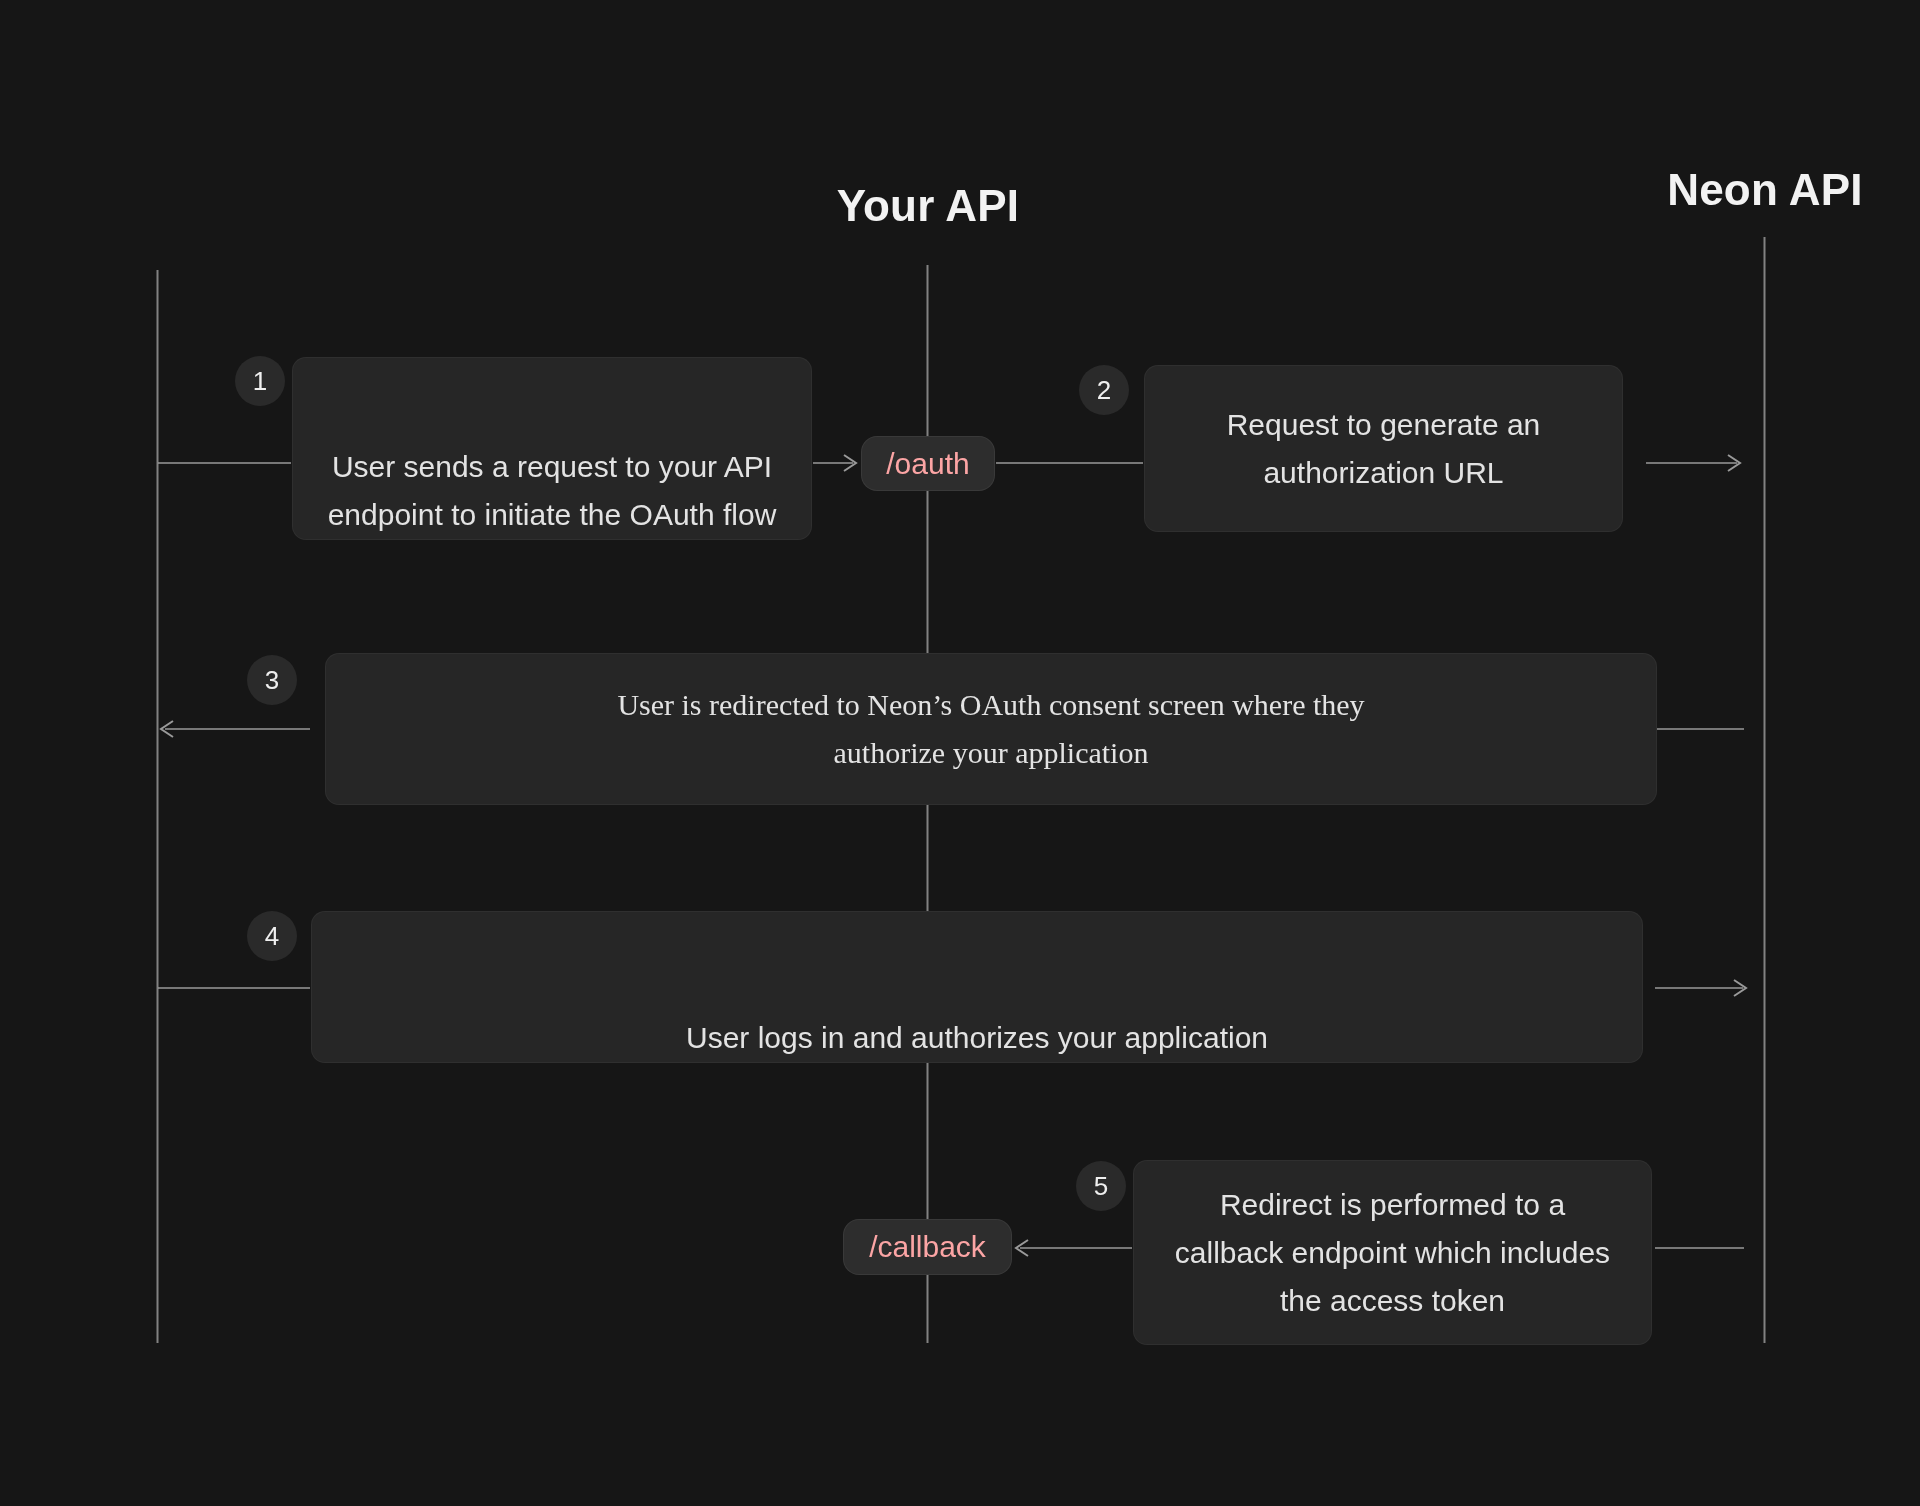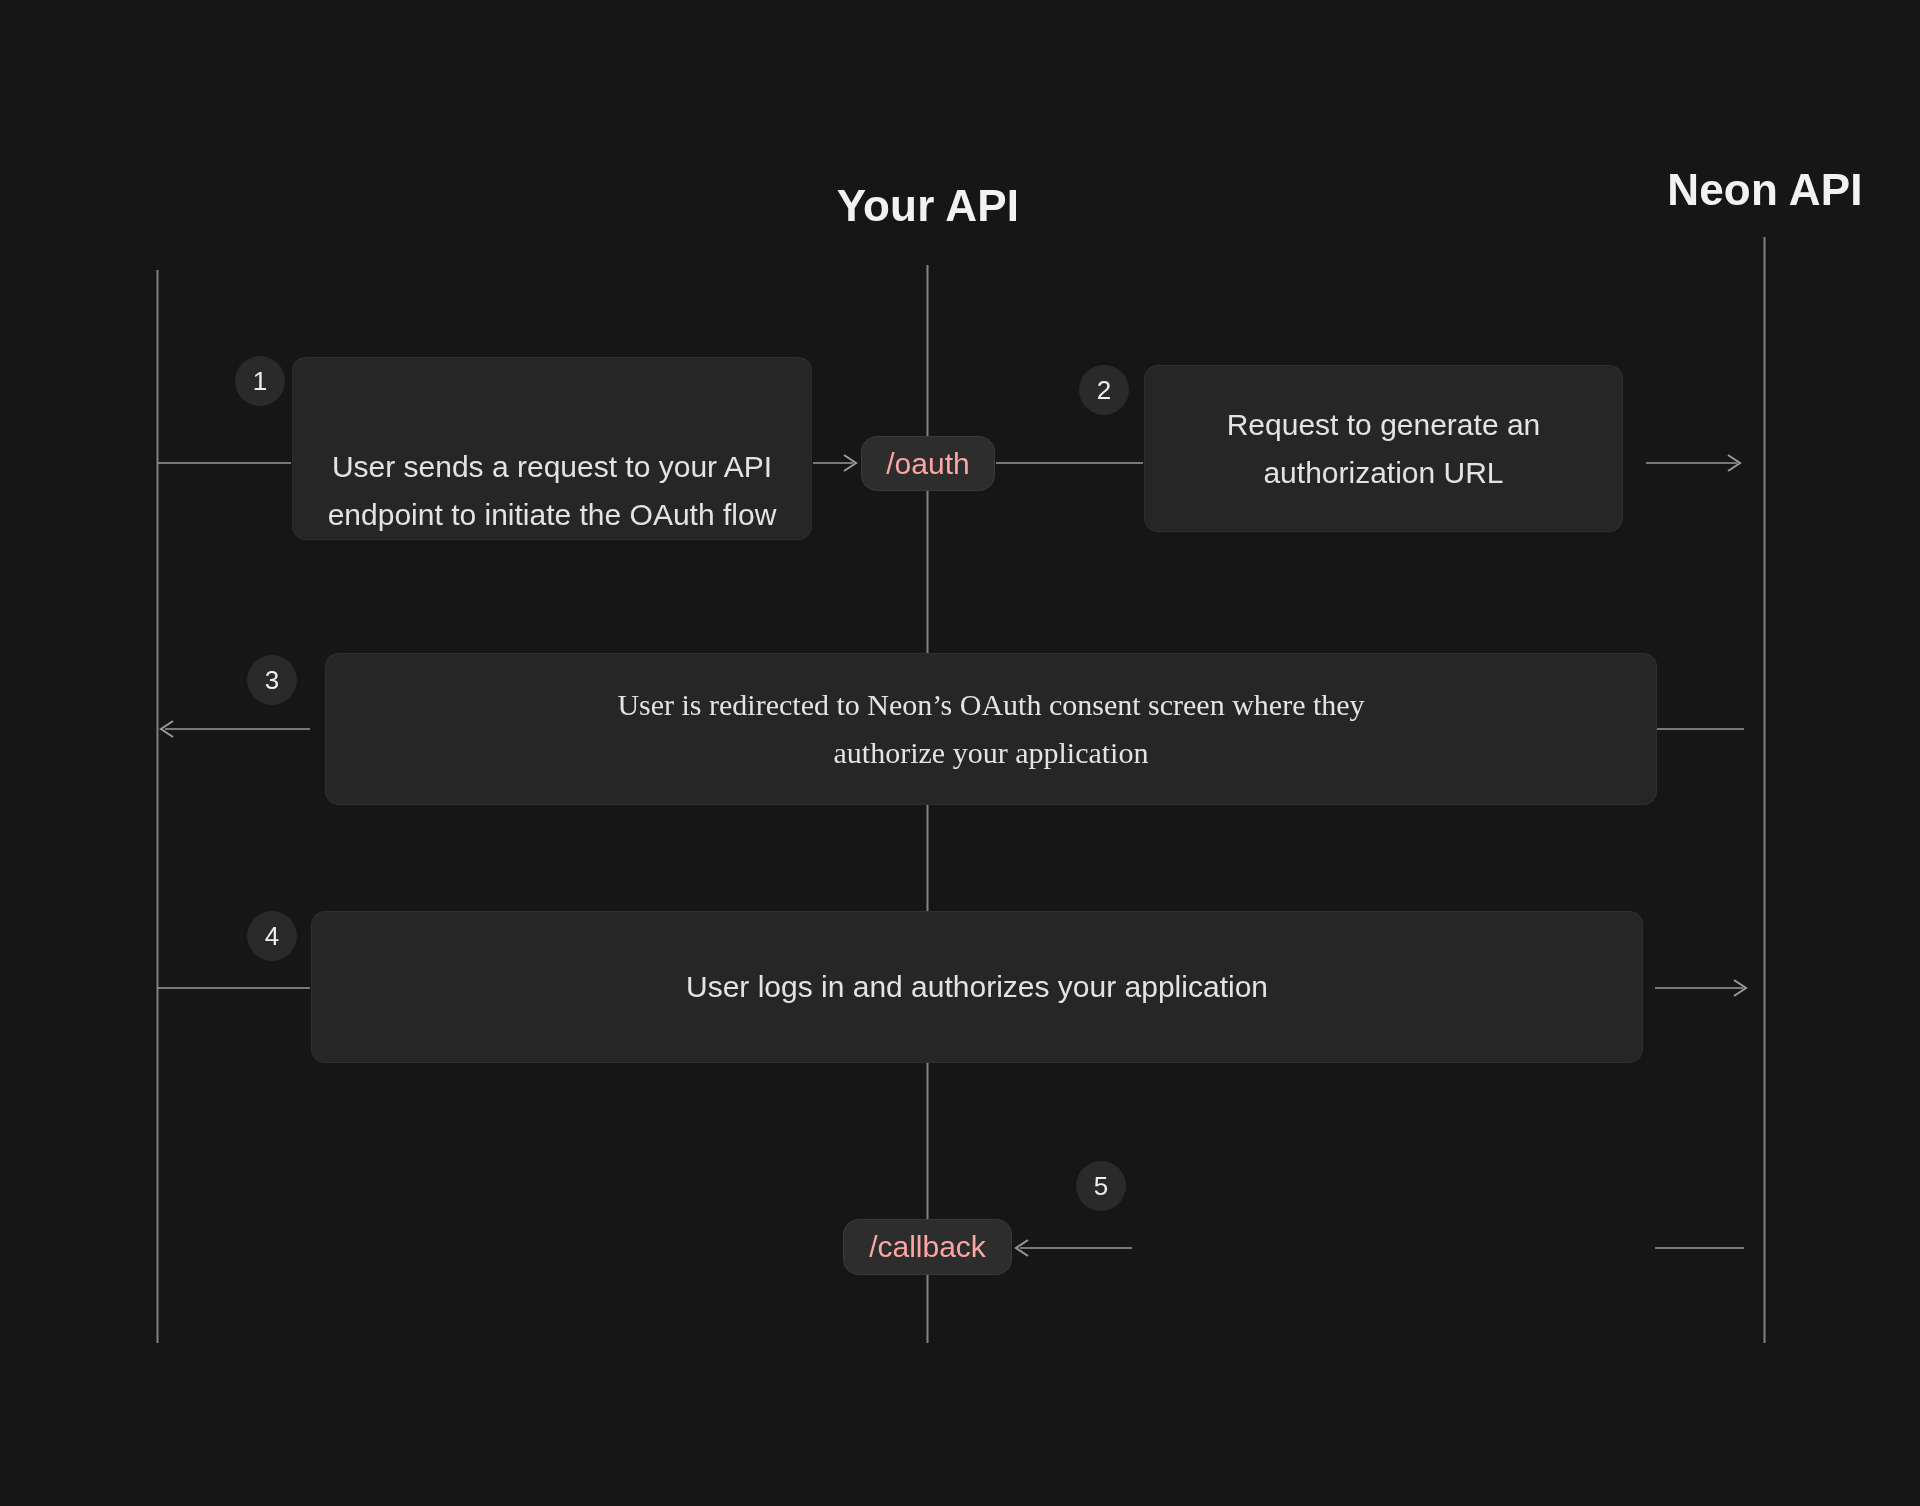--- a/index.html
+++ b/index.html
@@ -109,20 +109,23 @@
   <div class="msg-box" style="left:1144px; top:365px; width:479px; height:167px;">
     <span class="box-text" style="max-width:380px;">Request to generate an authorization URL</span>
   </div>
 
   <div class="badge" style="left:247px; top:655px;">3</div>
   <div class="msg-box" style="left:325px; top:653px; width:1332px; height:152px;font-family:Liberation Serif, serif;">
     <span class="box-text" style="max-width:840px;">User is redirected to Neon’s OAuth consent screen where they authorize your application</span>
   </div>
 
   <div class="badge" style="left:247px; top:911px;">4</div>
-  <div class="msg-box" style="left:311px; top:911px; width:1332px; height:152px;">
+  <div class="msg-box" style="left:311px; top:911px; width:1332px; height:152px;align-items:flex-end;">
     <span class="box-text" style="max-width:1200px;">User logs in and authorizes your application</span>
   </div>
 
   <div class="badge" style="left:1076px; top:1161px;">5</div>
+  <div class="msg-box" style="left:1133px; top:1160px; width:519px; height:185px;">
+    <span class="box-text" style="max-width:440px;">Redirect is performed to a callback endpoint which includes the access token</span>
+  </div>
   <div class="endpoint-pill" style="left:843px; top:1219px; width:169px; height:56px;">/callback</div>
 
 </div>
 
 </body></html>

